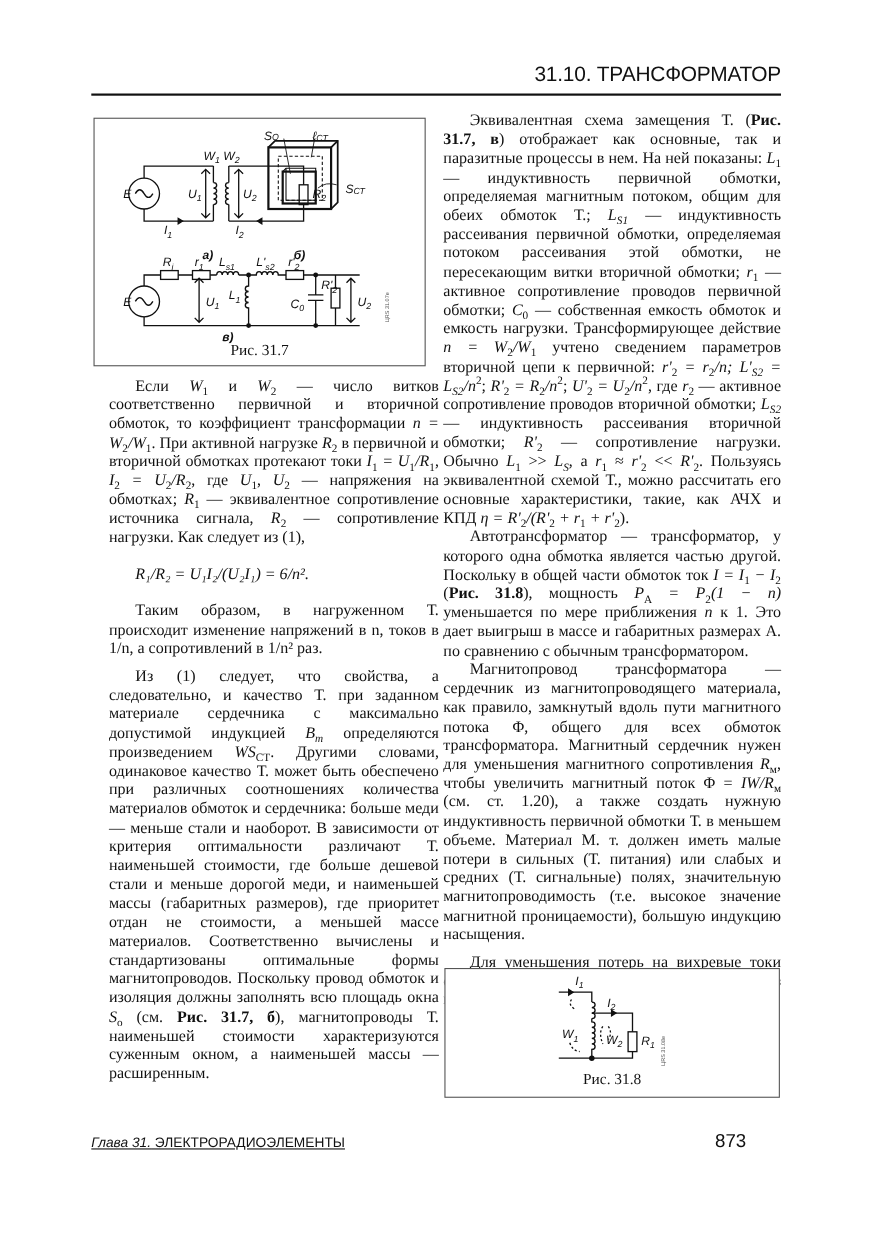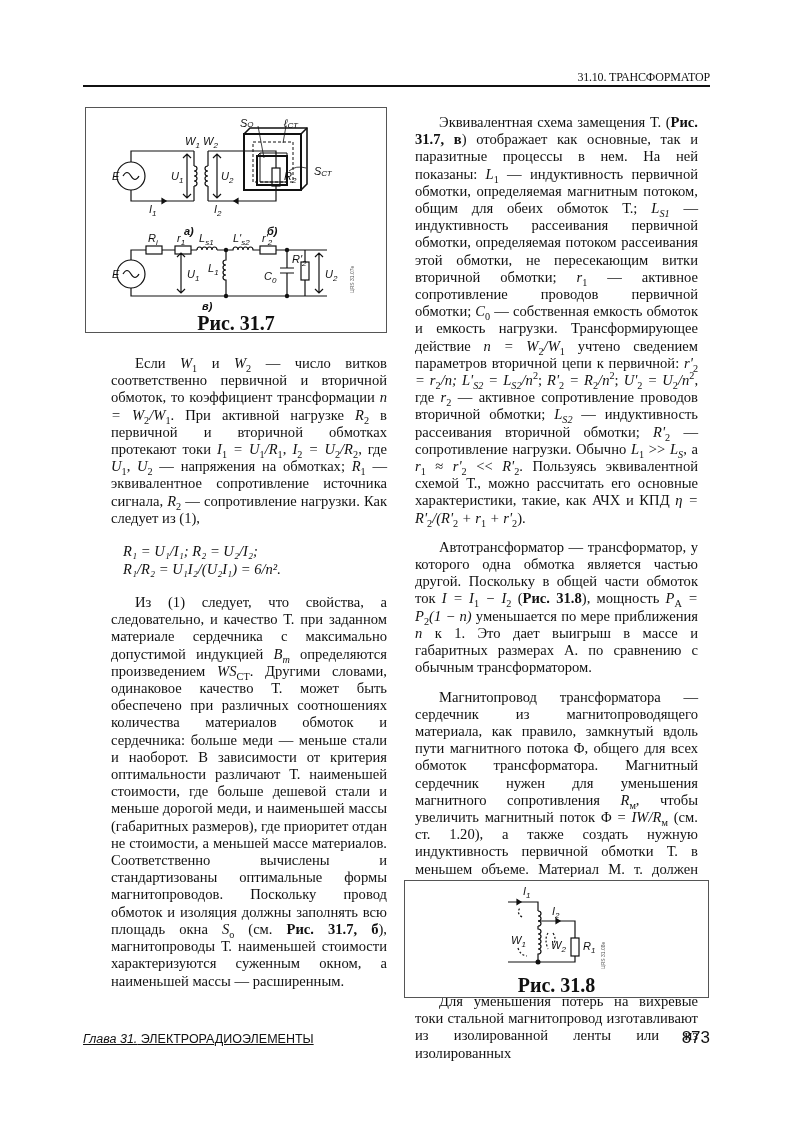--- a/index.html
+++ b/index.html
@@ -1,52 +1,52 @@
 <!DOCTYPE html>
 <html><head>
 <meta charset="utf-8">
 <style>
   html, body { margin: 0; padding: 0; background: #ffffff; }
   body { width: 794px; height: 1131px; position: relative; overflow: hidden; color: #111; }
   .running-head {
-    position: absolute; left: 83px; width: 627px; top: 70px;
-    text-align: right; font-family: Liberation Serif, serif; font-size: 12px;
+    position: absolute; left: 83px; width: 627px; top: 58px;
+    text-align: right; font-family: Liberation Sans, sans-serif; font-size: 19px;
     letter-spacing: -0.2px;
   }
   .head-rule { position: absolute; left: 83px; width: 627px; top: 85px; height: 2px; background: #111; }
   .col { position: absolute; font-family: "Liberation Serif", serif; font-size: 14.6px; line-height: 17.2px; text-align: justify; }
   .col-left { left: 99px; width: 300px; top: 343px; }
   .col-right { left: 403px; width: 307px; top: 102px; }
-  .col p { margin: 12px; text-indent: 24px; hyphens: manual; }
+  .col p { margin: 0; text-indent: 24px; hyphens: manual; }
   .formula { margin: 16px 0 16px 24px; font-style: italic; text-align: left; line-height: 17.5px; }
   .formula div { white-space: nowrap; }
   b.term { font-weight: normal; }
   .fig {
     position: absolute; border: 1px solid #555; background: #fff;
   }
   .fig-1 { left: 85px; top: 107px; width: 300px; height: 224px; }
   .fig-2 { left: 404px; top: 880px; width: 303px; height: 116px; }
   .fig svg { position: absolute; left: 0; top: 0; }
   .fig-caption {
     position: absolute; left: 0; right: 0; text-align: center;
-    font-family: "Liberation Serif", serif; font-weight: bold; font-size: 20px;
+    font-family: "Liberation Serif", serif; font-weight: normal; font-size: 14px;
   }
   .fig-1 .fig-caption { top: 204px; }
   .fig-2 .fig-caption { top: 93px; }
   .svgtxt { font-family: "Liberation Sans", sans-serif; font-size: 11px; font-style: italic; fill: #111; }
   .svgtxt-sub { font-size: 8px; }
   .svglabel { font-family: "Liberation Sans", sans-serif; font-size: 11px; font-weight: bold; font-style: italic; fill: #111; }
   .tiny { font-family: "Liberation Sans", sans-serif; font-size: 5px; fill: #555; }
   .footer-left {
     position: absolute; left: 83px; top: 1032px;
     font-family: "Liberation Sans", sans-serif; font-size: 12.5px; text-decoration: underline;
   }
   .footer-left i { font-style: italic; }
   .footer-right {
-    position: absolute; left: 650px; width: 60px; top: 1028px; text-align: right;
+    position: absolute; left: 650px; width: 60px; top: 1028px; 
     font-family: "Liberation Sans", sans-serif; font-size: 17px;
   }
   sub, sup { font-size: 70%; line-height: 0; }
   i { font-style: italic; }
 </style>
 </head>
 <body>
 
 <div class="running-head">31.10. ТРАНСФОРМАТОР</div>
 <div class="head-rule"></div>
@@ -131,23 +131,23 @@
     <text class="svgtxt" x="239" y="170"><tspan>U</tspan><tspan class="svgtxt-sub" dy="3">2</tspan></text>
     <text class="svglabel" x="116" y="202">в)</text>
     <text class="tiny" x="0" y="0" transform="translate(268,185) rotate(-90)">ЦRS 31.07e</text>
   </svg>
   <div class="fig-caption">Рис. 31.7</div>
 </div>
 
 <div class="col col-left">
   <p><span>Если </span><i>W</i><sub>1</sub><span> и </span><i>W</i><sub>2</sub><span> — число витков соответственно первичной и вторичной обмоток, то коэффициент трансформации </span><i>n = W</i><sub>2</sub><i>/</i><i>W</i><sub>1</sub><span>. При активной нагрузке </span><i>R</i><sub>2</sub><span> в первичной и вторичной обмотках протекают токи </span><i>I</i><sub>1</sub><i> = U</i><sub>1</sub><i>/R</i><sub>1</sub><span>, </span><i>I</i><sub>2</sub><i> = U</i><sub>2</sub><i>/R</i><sub>2</sub><span>, где </span><i>U</i><sub>1</sub><span>, </span><i>U</i><sub>2</sub><span> — напряжения на обмотках; </span><i>R</i><sub>1</sub><span> — эквивалентное сопротивление источника сигнала, </span><i>R</i><sub>2</sub><span> — сопротивление нагрузки. Как следует из (1),</span></p>
   <div class="formula">
-    <div>R₁ = U₁/I₁; R₂ = U₂/I₂;</div>
     <div>R₁/R₂ = U₁I₂/(U₂I₁) = 6/n².</div>
   </div>
+  <p>Таким образом, в нагруженном Т. происходит изменение напряжений в n, токов в 1/n, а сопротивлений в 1/n² раз.</p>
   <p style="margin-top:8px"><span>Из (1) следует, что свойства, а следовательно, и качество Т. при заданном материале сердечника с максимально допустимой индукцией </span><i>B</i><sub><i>m</i></sub><span> определяются произведением </span><i>WS</i><sub>СТ</sub><span>. Другими словами, одинаковое качество Т. может быть обеспечено при различных соотношениях количества материалов обмоток и сердечника: больше меди — меньше стали и наоборот. В зависимости от критерия оптимальности различают Т. наименьшей стоимости, где больше дешевой стали и меньше дорогой меди, и наименьшей массы (габаритных размеров), где приоритет отдан не стоимости, а меньшей массе материалов. Соответственно вычислены и стандартизованы оптимальные формы магнитопроводов. Поскольку провод обмоток и изоляция должны заполнять всю площадь окна </span><i>S</i><sub>o</sub><span> (см. </span><b>Рис. 31.7, б</b><span>), магнитопроводы Т. наименьшей стоимости характеризуются суженным окном, а наименьшей массы — расширенным.</span></p>
 </div>
 
 <div class="col col-right">
   <p><span>Эквивалентная схема замещения Т. (</span><b>Рис. 31.7, в</b><span>) отображает как основные, так и паразитные процессы в нем. На ней показаны: </span><i>L</i><sub>1</sub><span> — индуктивность первичной обмотки, определяемая магнитным потоком, общим для обеих обмоток Т.; </span><i>L</i><sub><i>S1</i></sub><span> — индуктивность рассеивания первичной обмотки, определяемая потоком рассеивания этой обмотки, не пересекающим витки вторичной обмотки; </span><i>r</i><sub>1</sub><span> — активное сопротивление проводов первичной обмотки; </span><i>C</i><sub>0</sub><span> — собственная емкость обмоток и емкость нагрузки. Трансформирующее действие </span><i>n = W</i><sub>2</sub><i>/</i><i>W</i><sub>1</sub><span> учтено сведением параметров вторичной цепи к первичной: </span><i>r'</i><sub>2</sub><i> = </i><i>r</i><sub>2</sub><i>/n; </i><i>L'</i><sub><i>S2</i></sub><i> = L</i><sub><i>S2</i></sub><i>/n</i><sup>2</sup><span>; </span><i>R'</i><sub>2</sub><i> = R</i><sub>2</sub><i>/n</i><sup>2</sup><span>; </span><i>U'</i><sub>2</sub><i> = U</i><sub>2</sub><i>/n</i><sup>2</sup><span>, где </span><i>r</i><sub>2</sub><span> — активное сопротивление проводов вторичной обмотки; </span><i>L</i><sub><i>S2</i></sub><span> — индуктивность рассеивания вторичной обмотки; </span><i>R'</i><sub>2</sub><span> — сопротивление нагрузки. Обычно </span><i>L</i><sub>1</sub><span> &gt;&gt; </span><i>L</i><sub><i>S</i></sub><span>, а </span><i>r</i><sub>1</sub><span> ≈ </span><i>r'</i><sub>2</sub><span> &lt;&lt; </span><i>R'</i><sub>2</sub><span>. Пользуясь эквивалентной схемой Т., можно рассчитать его основные характеристики, такие, как АЧХ и КПД </span><i>η = R'</i><sub>2</sub><i>/(R'</i><sub>2</sub><i> + r</i><sub>1</sub><i> + r'</i><sub>2</sub><span>).</span></p>
   <p><b class="term">Автотрансформатор</b><span> — трансформатор, у которого одна обмотка является частью другой. Поскольку в общей части обмоток ток </span><i>I = I</i><sub>1</sub><i> − I</i><sub>2</sub><span> (</span><b>Рис. 31.8</b><span>), мощность </span><i>P</i><sub>А</sub><i> = P</i><sub>2</sub><i>(1 − n)</i><span> уменьшается по мере приближения </span><i>n</i><span> к 1. Это дает выигрыш в массе и габаритных размерах А. по сравнению с обычным трансформатором.</span></p>
   <p><b class="term">Магнитопровод трансформатора</b><span> — сердечник из магнитопроводящего материала, как правило, замкнутый вдоль пути магнитного потока Φ, общего для всех обмоток трансформатора. Магнитный сердечник нужен для уменьшения магнитного сопротивления </span><i>R</i><sub>м</sub><span>, чтобы увеличить магнитный поток Φ = </span><i>IW/R</i><sub>м</sub><span> (см. ст. 1.20), а также создать нужную индуктивность первичной обмотки Т. в меньшем объеме. Материал М. т. должен иметь малые потери в сильных (Т. питания) или слабых и средних (Т. сигнальные) полях, значительную магнитопроводимость (т.е. высокое значение магнитной проницаемости), большую индукцию насыщения.</span></p>
   <p style="margin-top:8px">Для уменьшения потерь на вихревые токи стальной магнитопровод изготавливают из изолированной ленты или из изолированных</p>
 </div>
 

